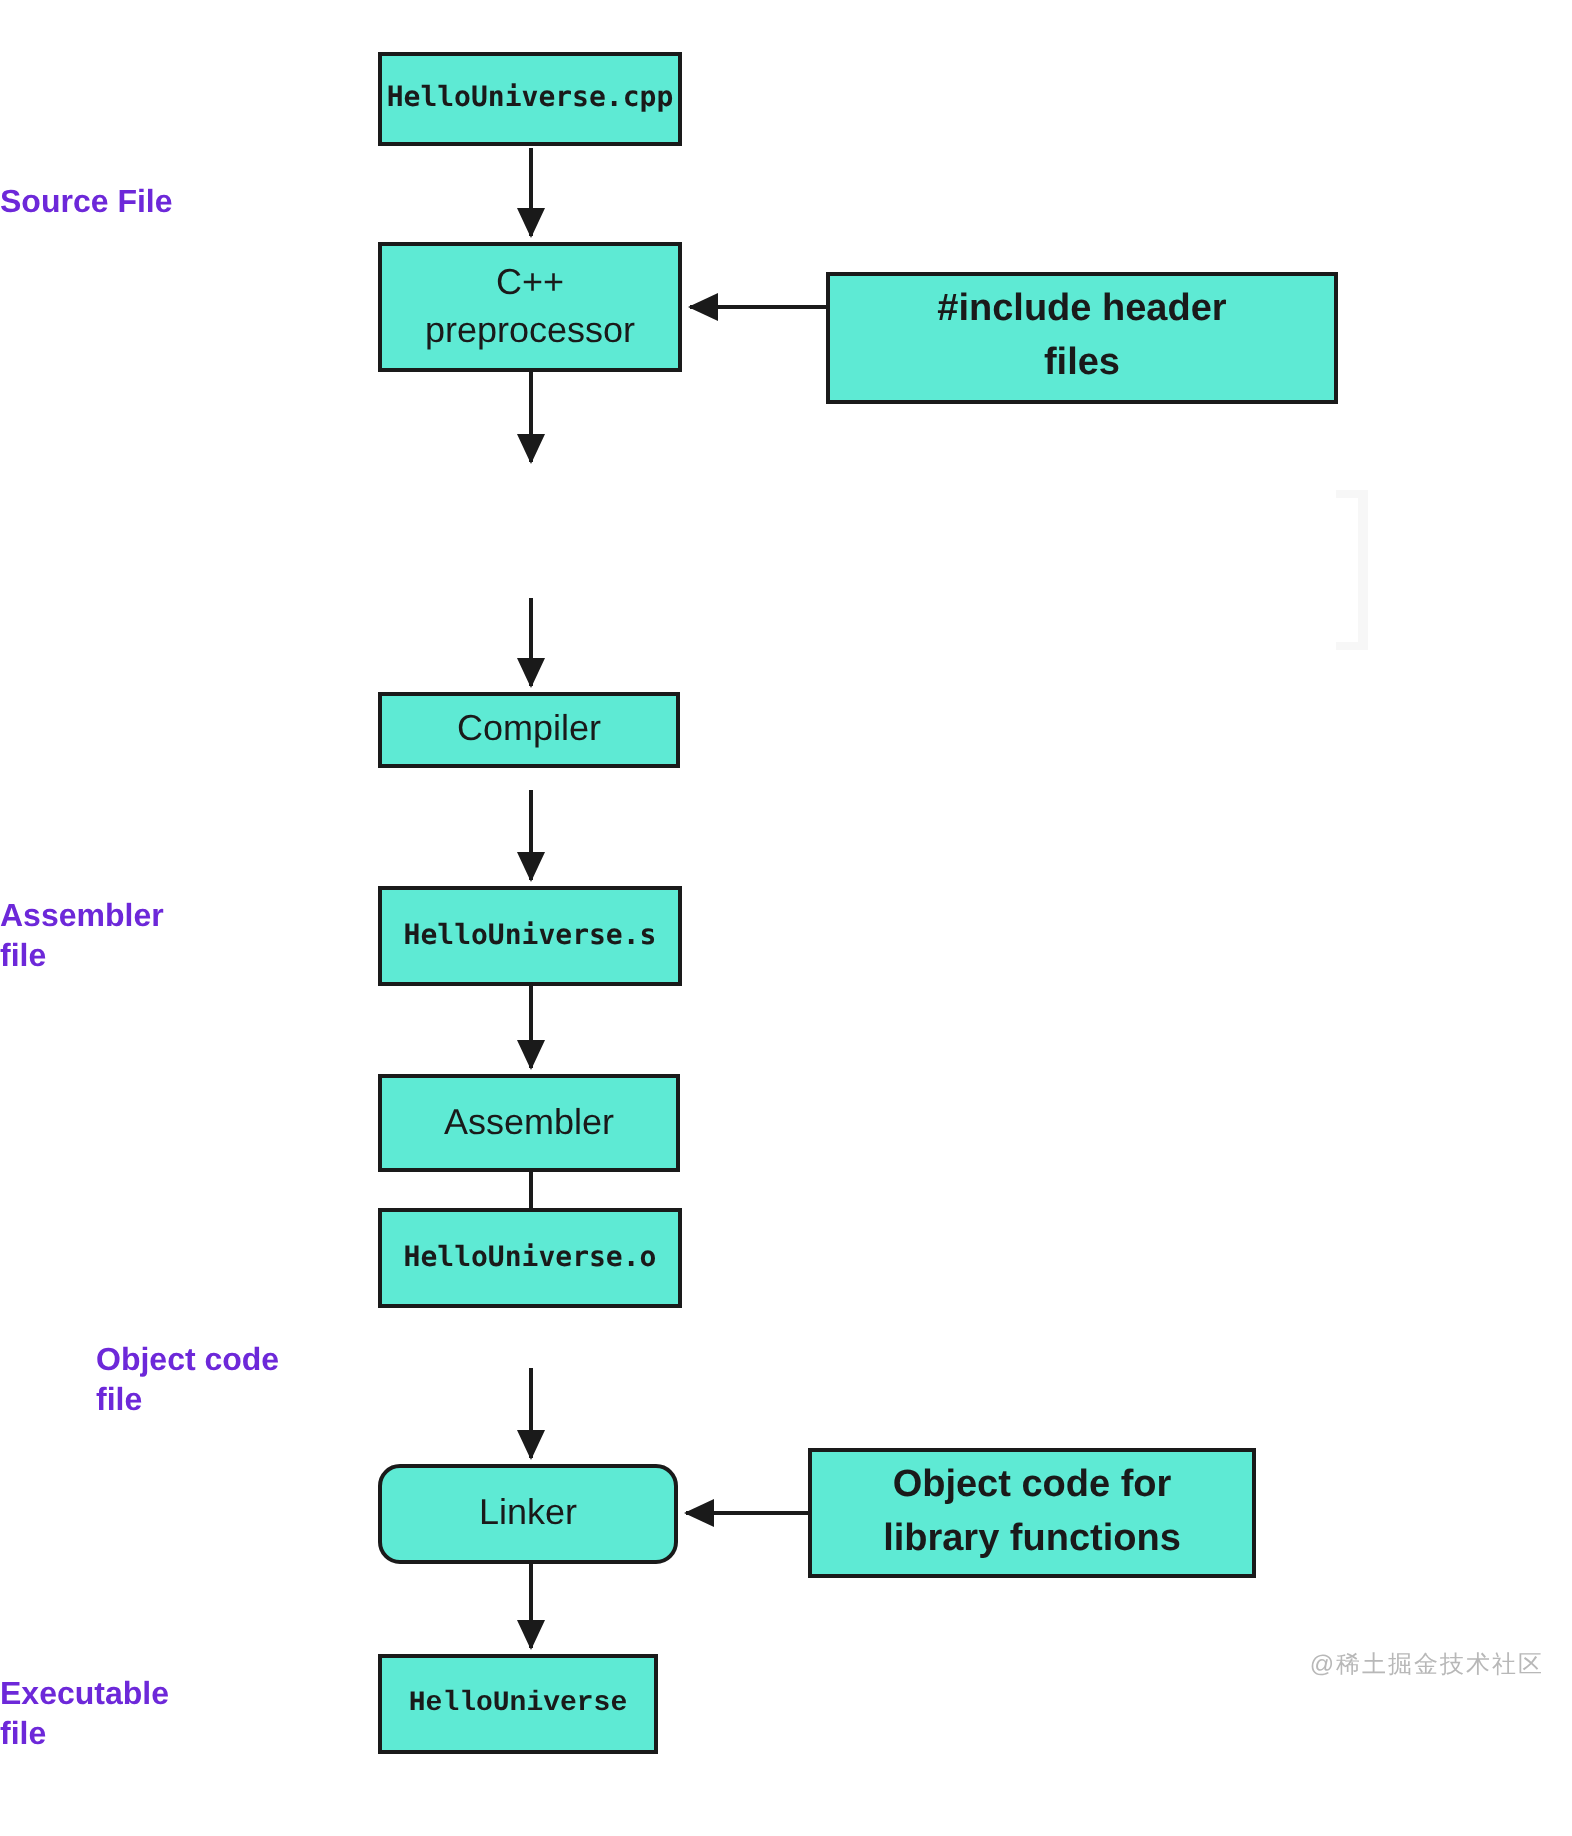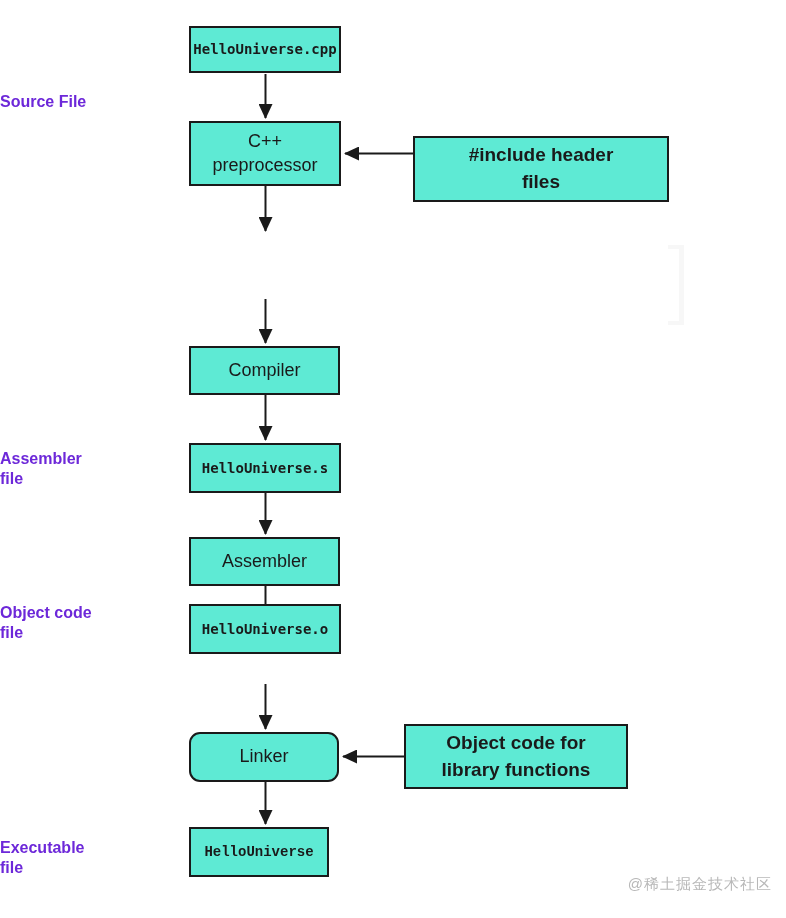--- a/index.html
+++ b/index.html
@@ -53,24 +53,24 @@
     left: 0;
     font-weight: bold;
     font-size: 16px;
     line-height: 1.22;
     white-space: pre-line;
     color: #6d28d9;
   }
   .watermark {
     position: absolute;
     left: 596px;
-    top: 875px;
+    top: 824px;
     width: 176px;
     text-align: right;
-    font-size: 15px;
+    font-size: 12px;
     color: var(--watermark-color, #b8b8b8);
     letter-spacing: 1px;
   }
   .faint-bracket {
     position: absolute;
     left: 668px;
     top: 245px;
     width: 16px;
     height: 80px;
     box-sizing: border-box;
@@ -100,29 +100,29 @@
       <line x1="265.5" y1="684" x2="265.5" y2="729" marker-end="url(#ah)"></line>
       <line x1="265.5" y1="782" x2="265.5" y2="824" marker-end="url(#ah)"></line>
       <line x1="413" y1="153.5" x2="345" y2="153.5" marker-end="url(#ah)"></line>
       <line x1="404" y1="756.5" x2="343" y2="756.5" marker-end="url(#ah)"></line>
     </g>
   </svg>
 
   <div class="stage-label" style="top:92px;">Source File</div>
   <div class="stage-label" style="top:449px;">Assembler
 file</div>
-  <div class="stage-label" style="top:603px;">Object code
+  <div class="stage-label" style="top:671px;padding-left:48px;">Object code
 file</div>
   <div class="stage-label" style="top:838px;">Executable
 file</div>
 
   <div class="node mono" style="left:189px; top:26px;  width:152px; height:47px;">HelloUniverse.cpp</div>
   <div class="node" style="left:189px; top:121px; width:152px; height:65px;">C++
 preprocessor</div>
-  <div class="node" style="left:189px; top:346px; width:151px; height:49px;">Compiler</div>
+  <div class="node" style="left:189px; top:346px; width:151px; height:38px;">Compiler</div>
   <div class="node mono" style="left:189px; top:443px; width:152px; height:50px;">HelloUniverse.s</div>
   <div class="node" style="left:189px; top:537px; width:151px; height:49px;">Assembler</div>
   <div class="node mono" style="left:189px; top:604px; width:152px; height:50px;">HelloUniverse.o</div>
   <div class="node" style="left:189px; top:732px; width:150px; height:50px;border-radius:11px;">Linker</div>
   <div class="node mono" style="left:189px; top:827px; width:140px; height:50px;font-family:Liberation Mono, monospace;">HelloUniverse</div>
 
   <div class="node side" style="left:413px; top:120px; width:256px; height:66px;margin-top:16px;">#include header
 files</div>
   <div class="node side" style="left:404px; top:724px; width:224px; height:65px;">Object code for
 library functions</div>

